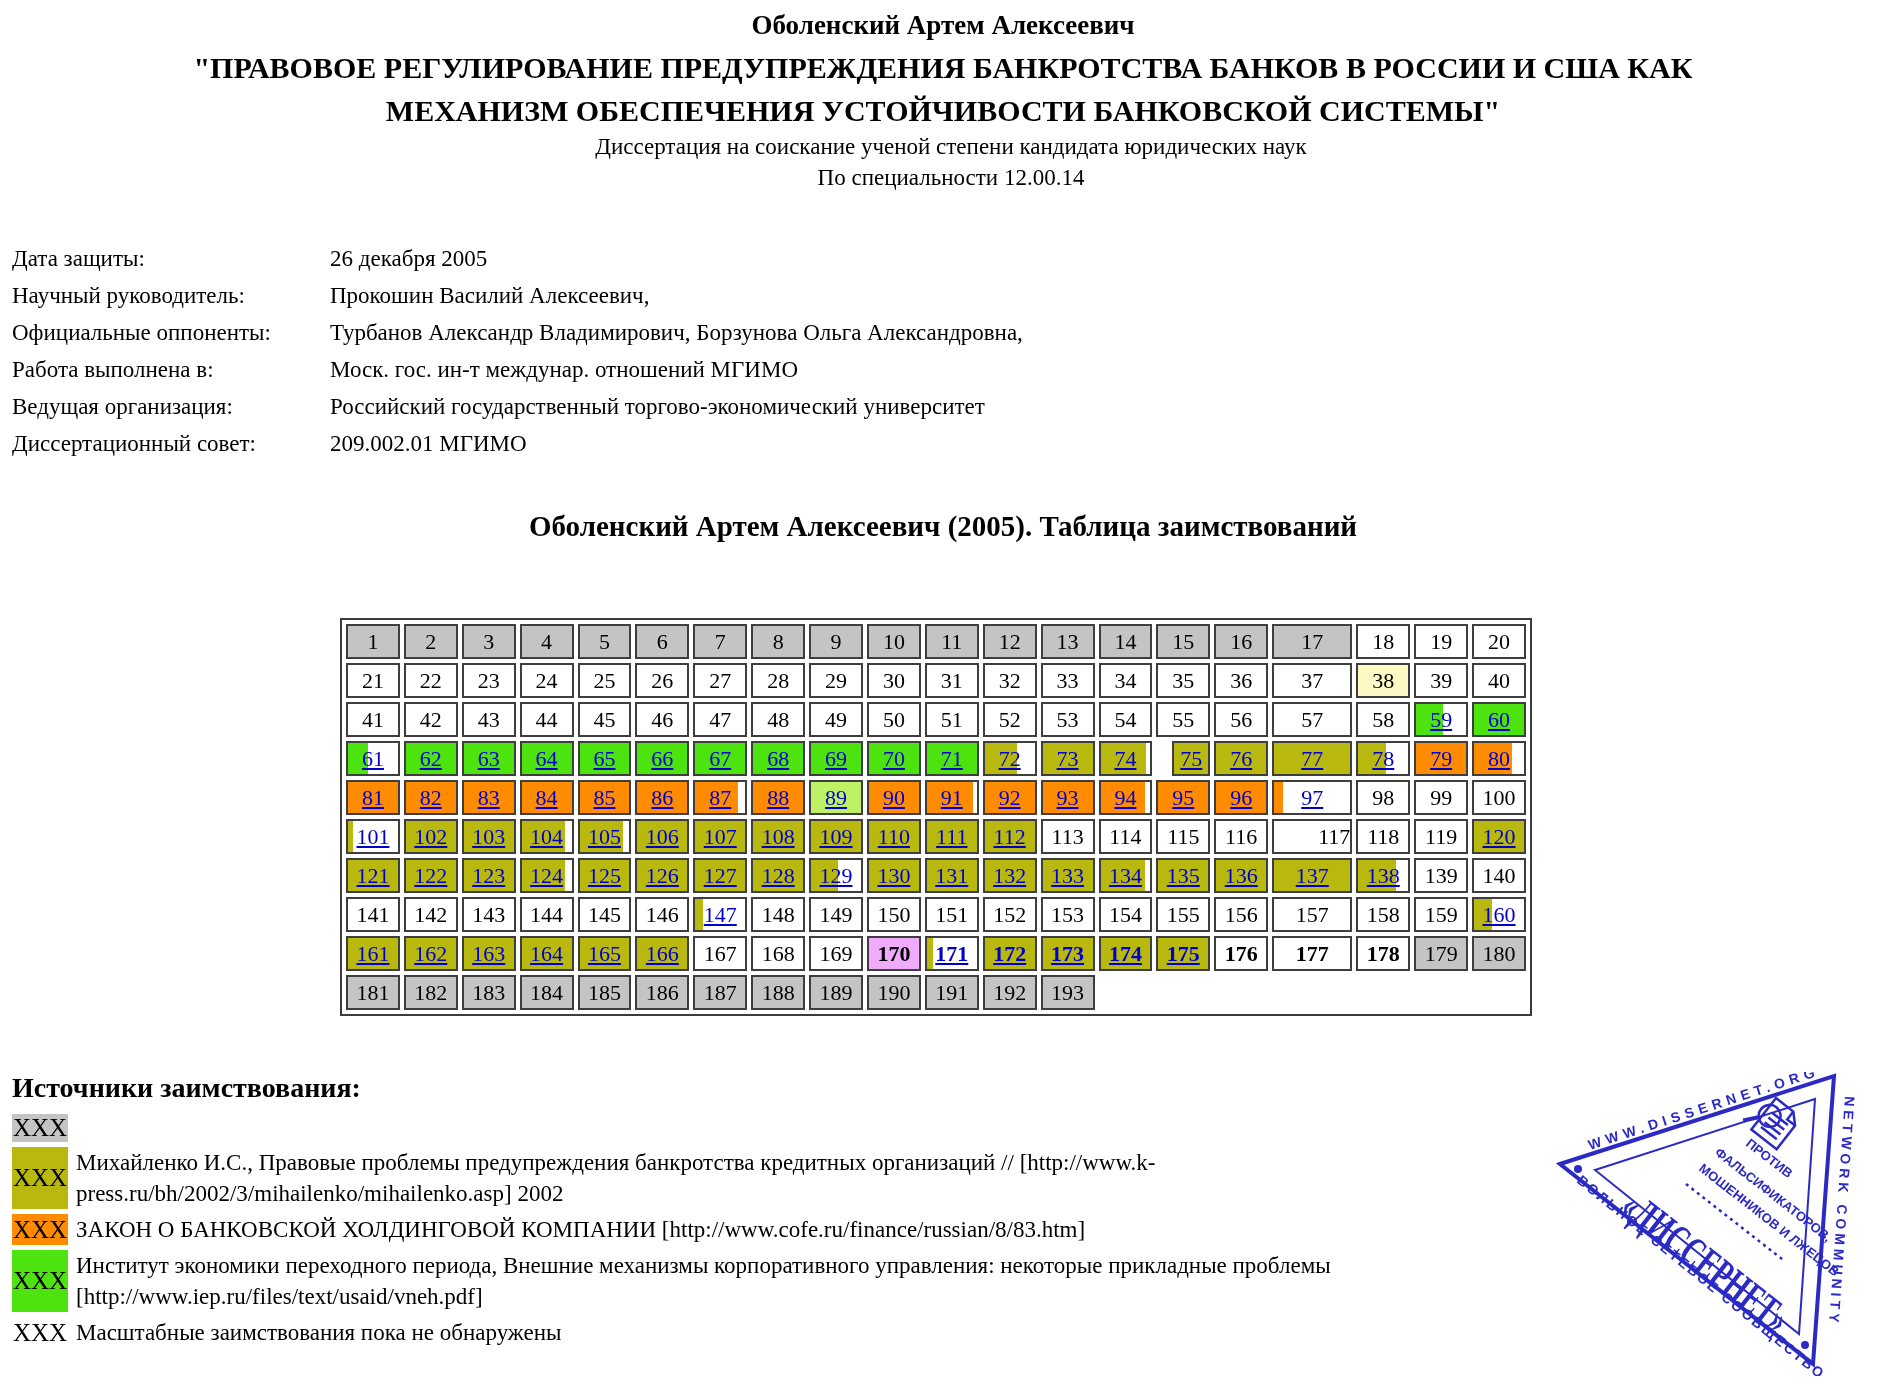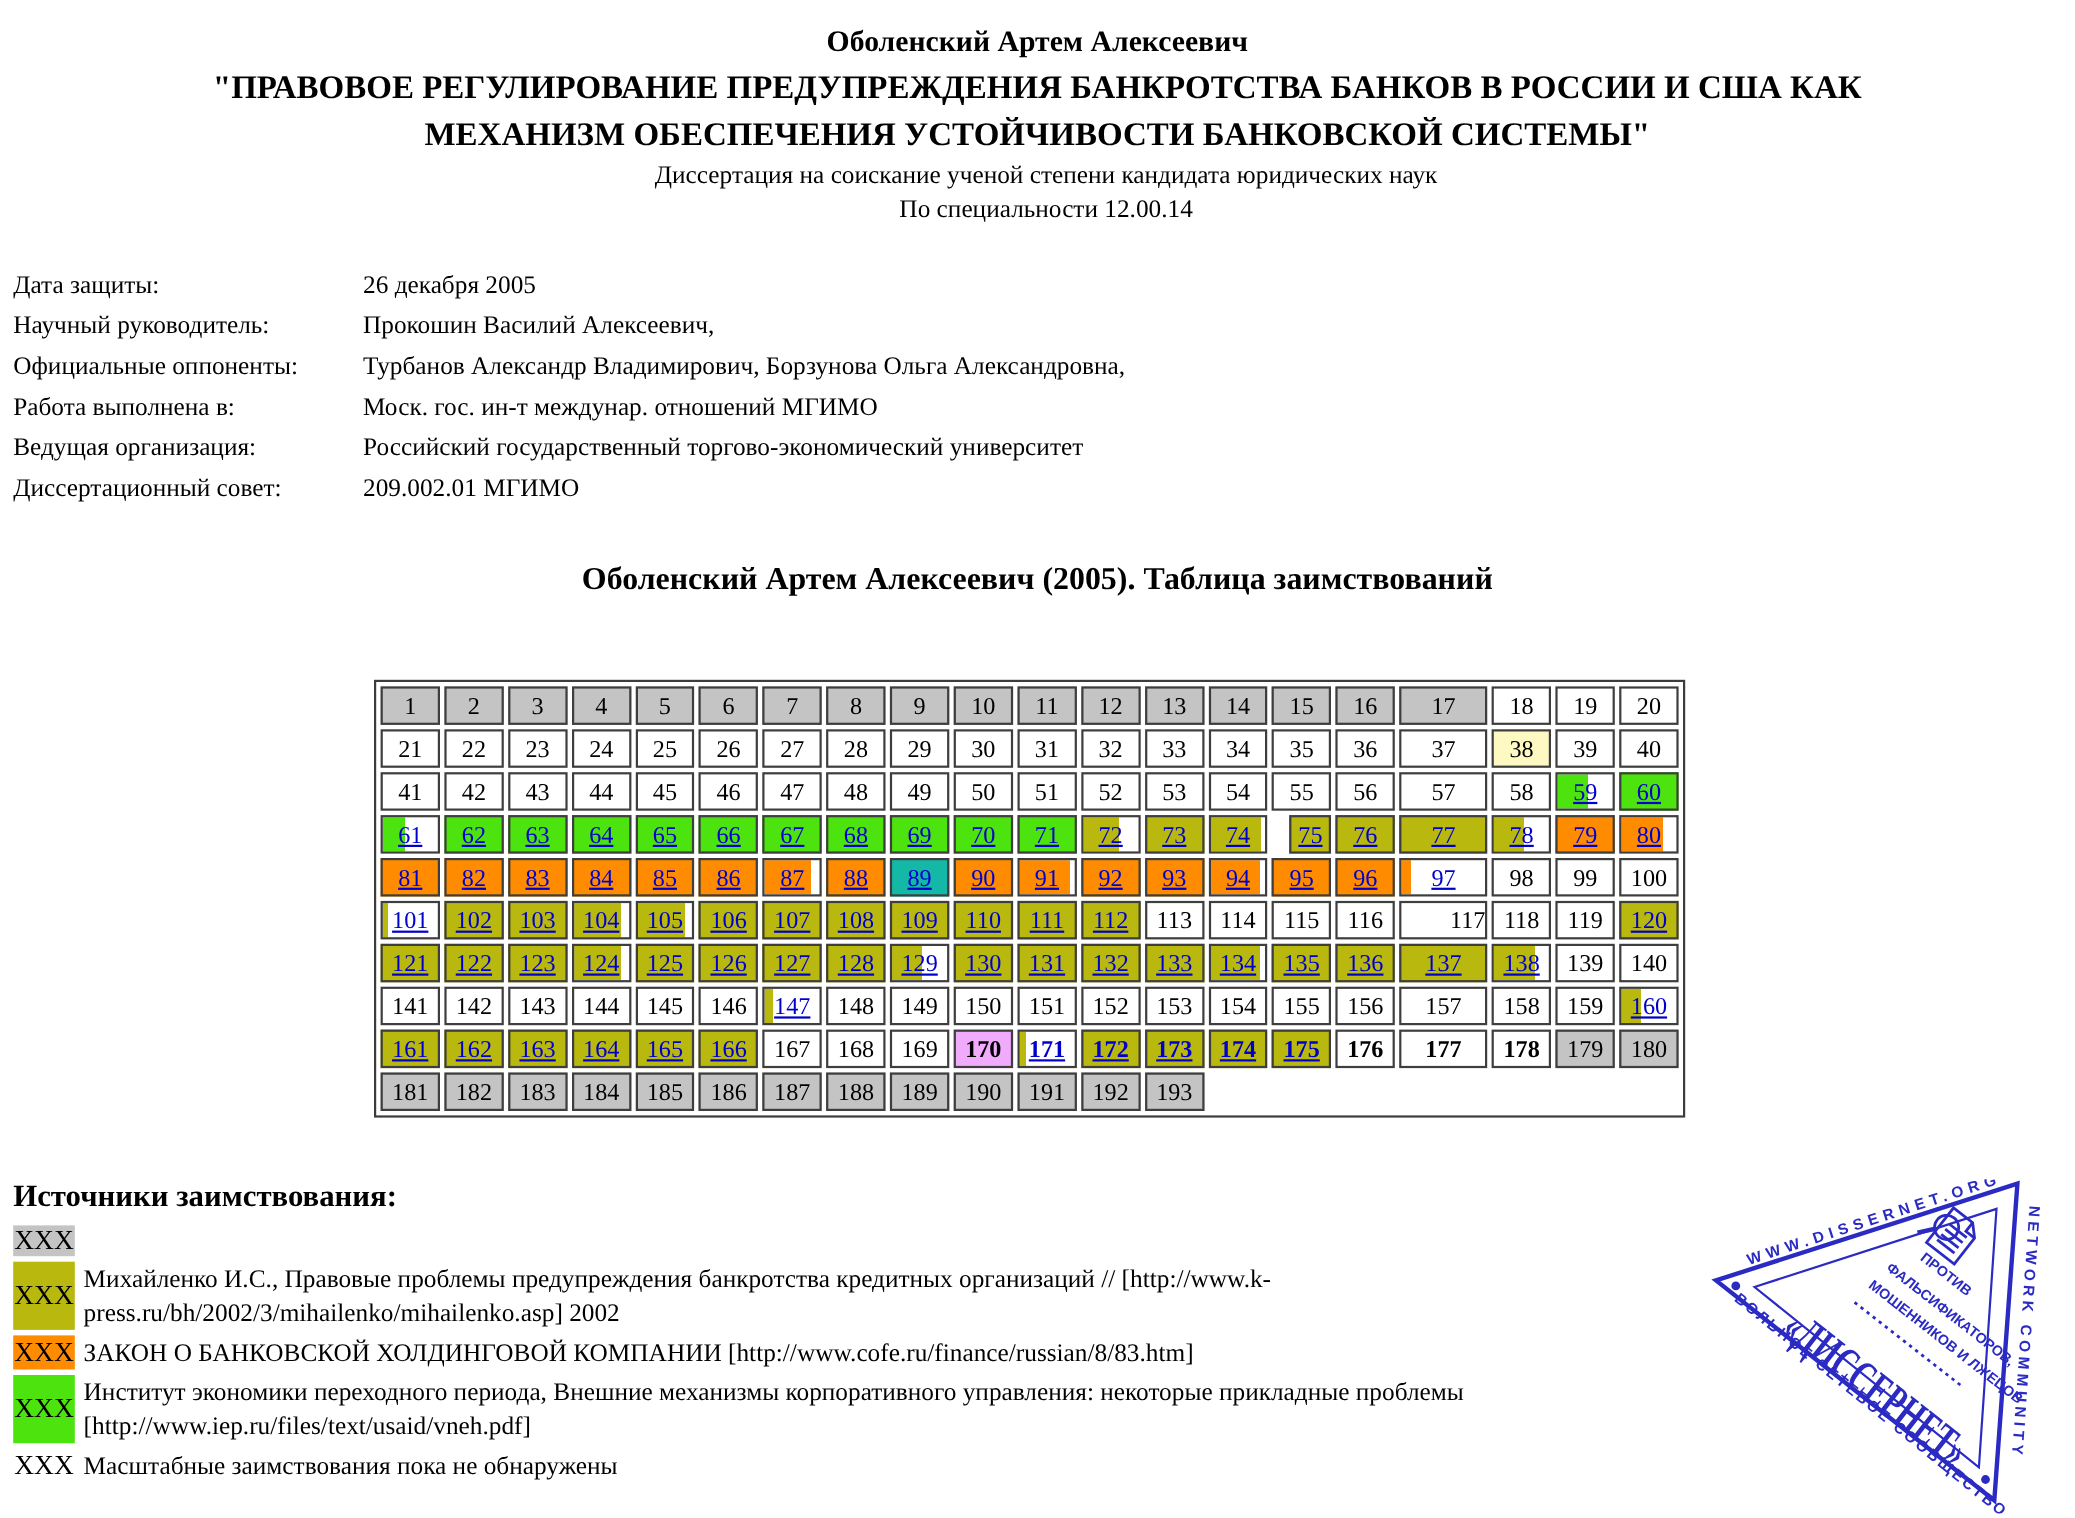--- a/index.html
+++ b/index.html
@@ -2,21 +2,21 @@
 <html><head>
 <meta charset="utf-8">
 <style>
   html,body { margin:0; padding:0; }
   body {
     width:1886px; height:1380px; position:relative; overflow:hidden;
     background:#ffffff; color:#000;
     font-family:"Liberation Serif", serif;
   }
   
-  .header { position:absolute; top:22px; left:0; width:100%; text-align:center; }
+  .header { position:absolute; top:10px; left:0; width:100%; text-align:center; }
   .author { font-size:27px; font-weight:bold; margin-bottom:6px; }
   .disstitle { font-size:30px; font-weight:bold; width:1580px; margin:0 auto; line-height:1.42; }
   .sub  { font-size:23px; line-height:1.32;margin-left:16px; }
   .sub:first-of-type { margin-top:5px; }
   
   .meta { position:absolute; top:240px; left:12px; }
   .meta-row { display:flex; font-size:23px; line-height:37px; }
   .meta-label { width:318px; flex:0 0 318px; }
   
   .grid-title { position:absolute; top:510px; left:0; width:100%; text-align:center;
@@ -224,21 +224,21 @@
     </div>
     <div class="cell" style="background: rgb(255, 140, 0);">
       <a href="#">86</a>
     </div>
     <div class="cell" style="background: linear-gradient(to right, rgb(255, 140, 0) 85%, rgb(255, 255, 255) 85%);">
       <a href="#">87</a>
     </div>
     <div class="cell" style="background: rgb(255, 140, 0);">
       <a href="#">88</a>
     </div>
-    <div class="cell" style="background: #14b8a6;">
+    <div class="cell" style="background: #bef264;">
       <a href="#">89</a>
     </div>
     <div class="cell" style="background: rgb(255, 140, 0);">
       <a href="#">90</a>
     </div>
     <div class="cell" style="background: linear-gradient(to right, rgb(255, 140, 0) 92%, rgb(255, 255, 255) 92%);">
       <a href="#">91</a>
     </div>
     <div class="cell" style="background: rgb(255, 140, 0);">
       <a href="#">92</a>

